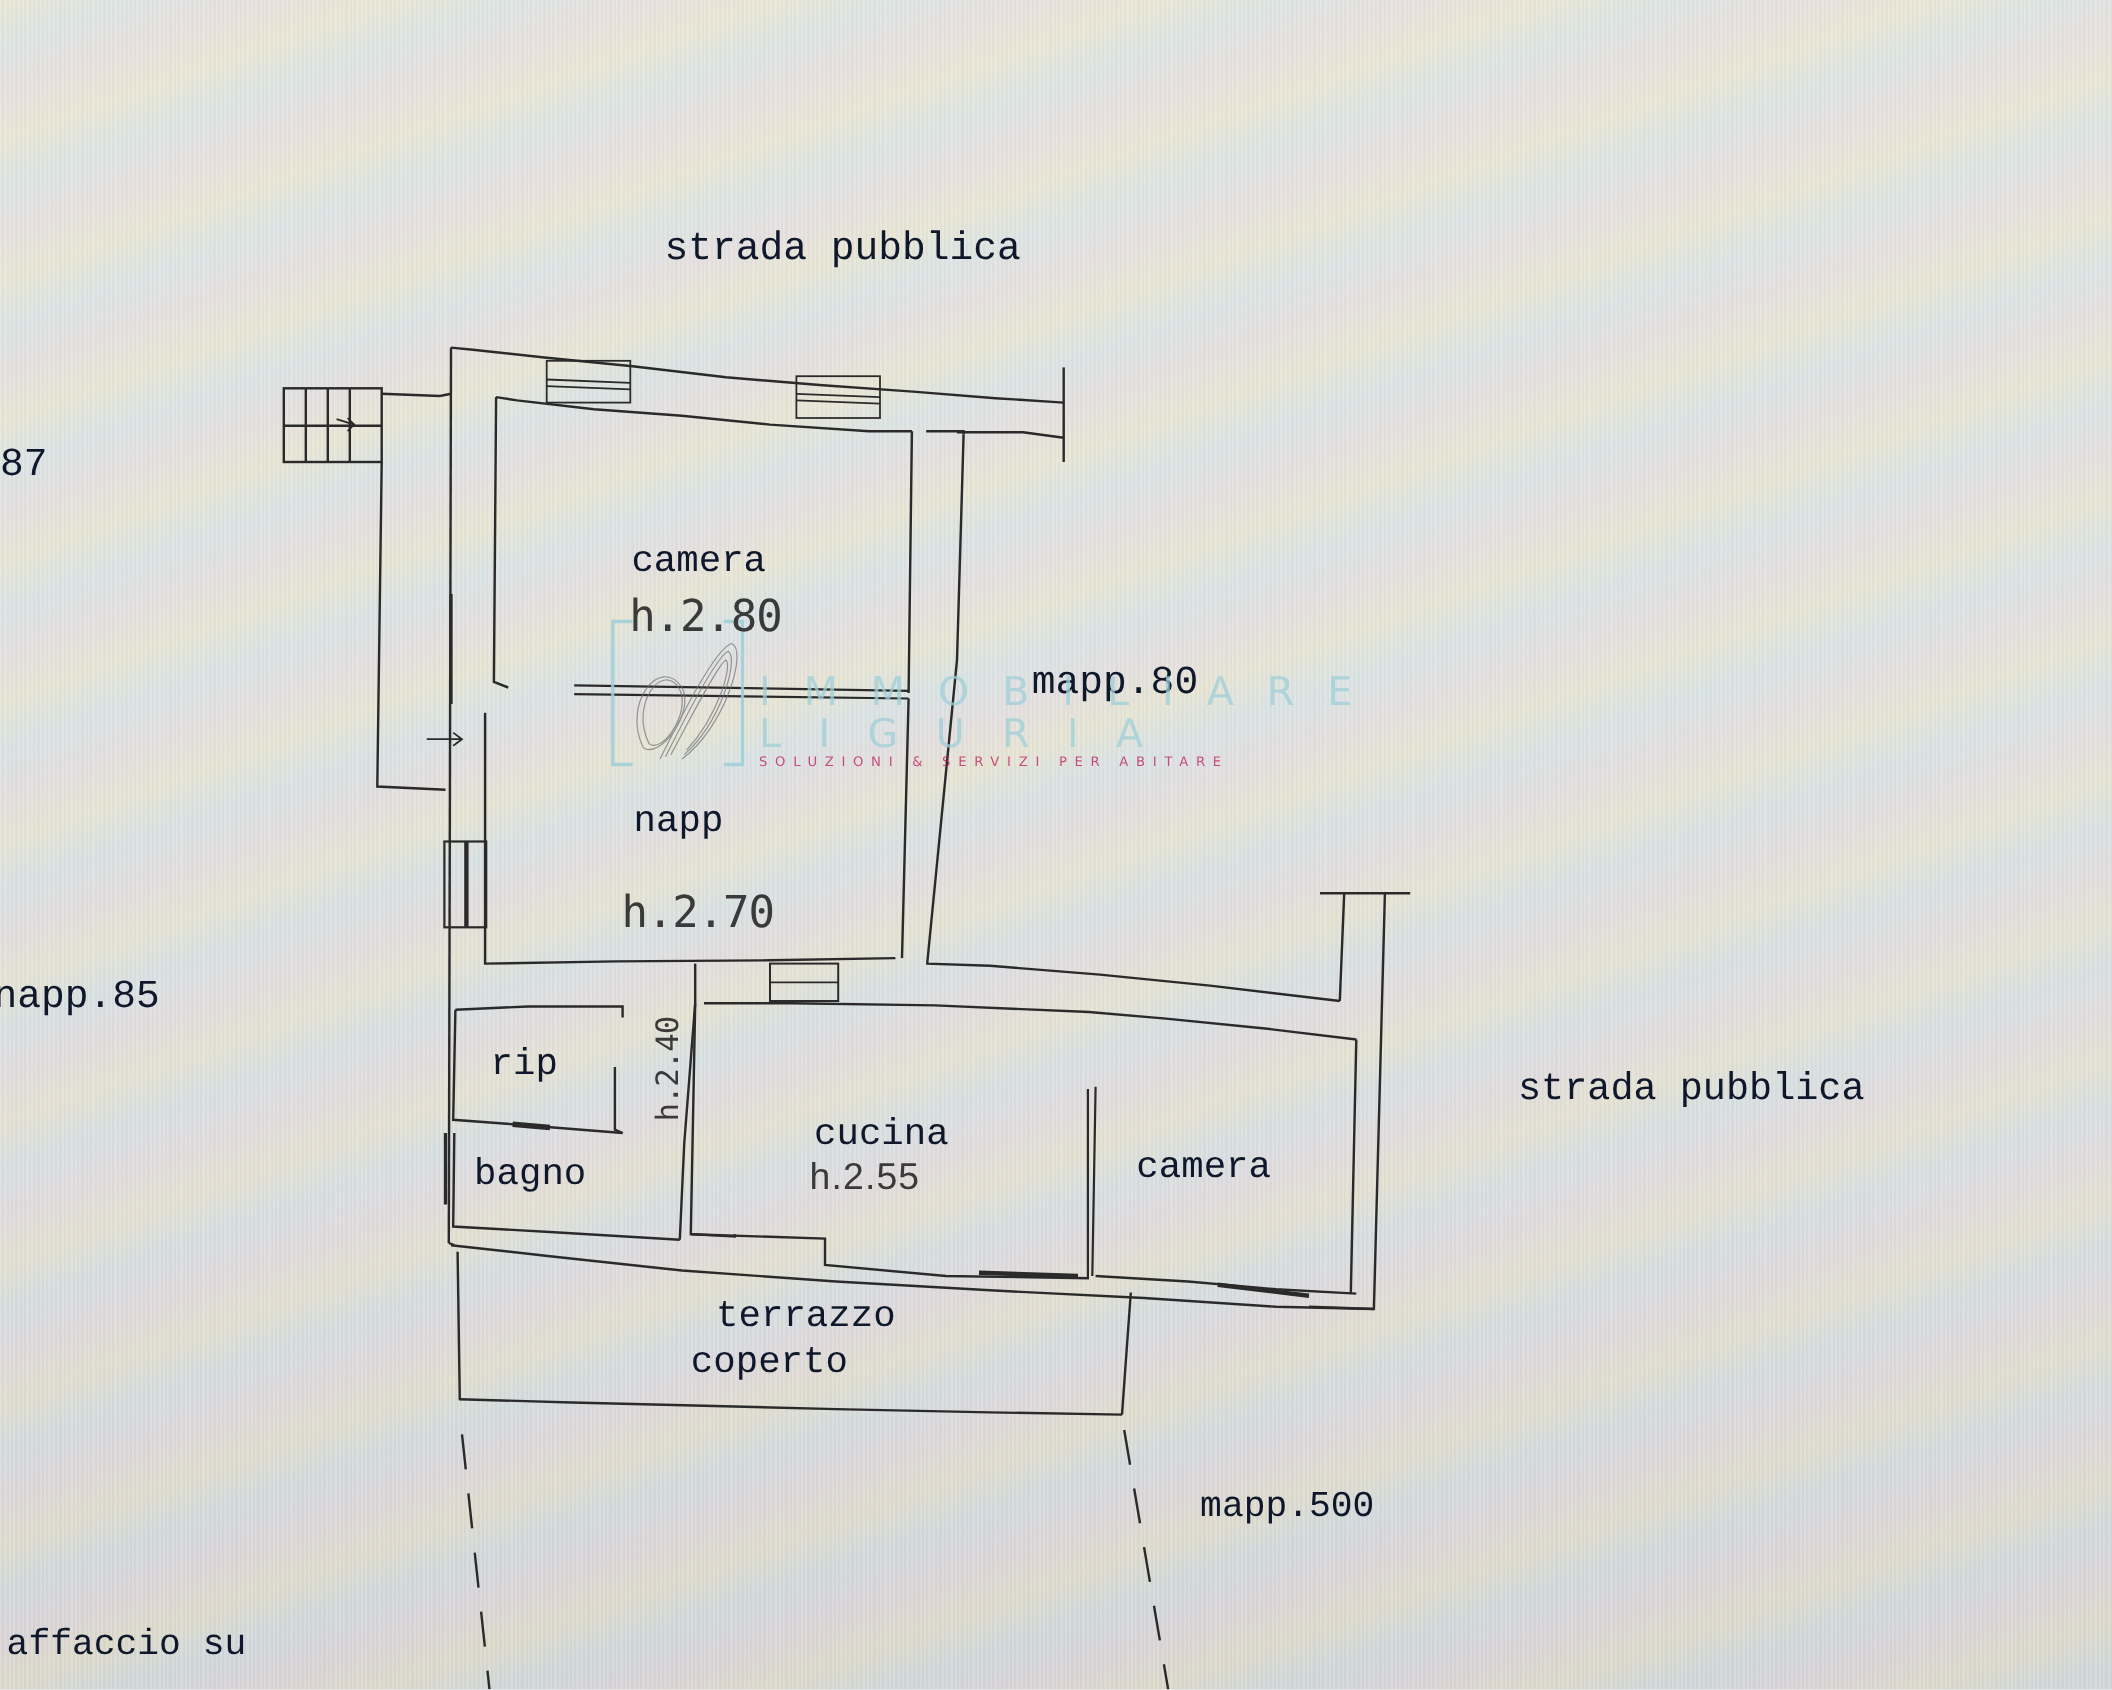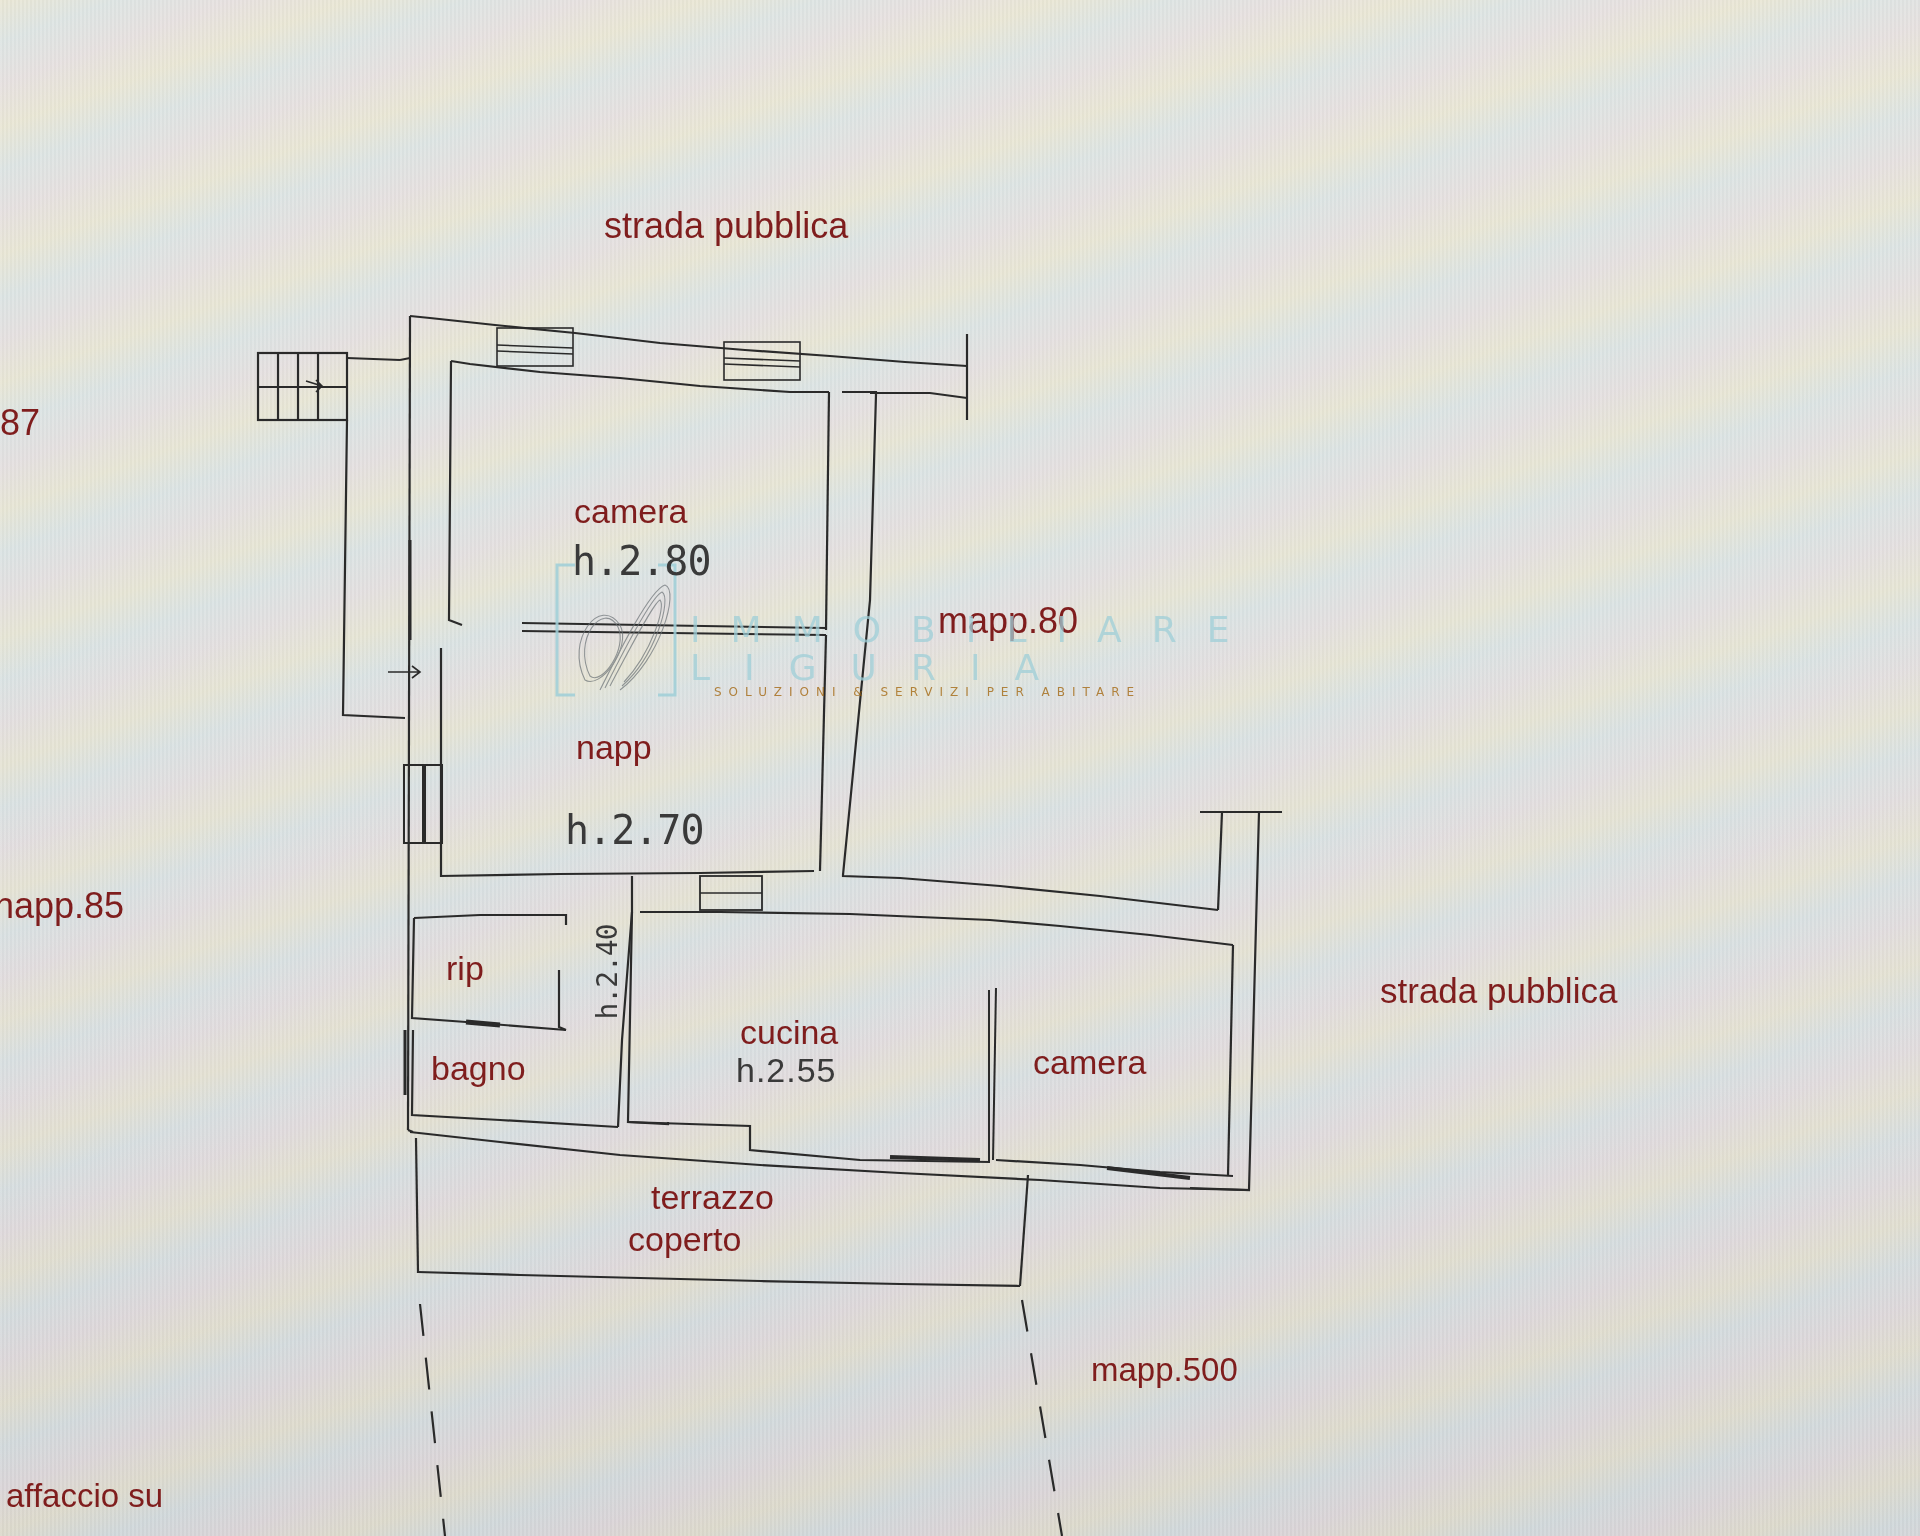--- a/index.html
+++ b/index.html
@@ -9,22 +9,22 @@
     background:
       repeating-linear-gradient(160deg, rgba(255,230,160,0.18) 0px, rgba(190,220,240,0.18) 40px, rgba(240,200,220,0.18) 80px, rgba(255,230,160,0.18) 120px),
       linear-gradient(180deg, #e6e8e2 0%, #e2e6e2 40%, #dfe1df 70%, #d6d8d7 100%);
   }
   .stripes {
     position:absolute; inset:0; pointer-events:none;
     background: repeating-linear-gradient(90deg, rgba(255,255,255,0.05) 0 2px, rgba(0,0,0,0.025) 2px 4px);
   }
   .plan { position:absolute; left:0; top:0; }
   .lbl {
-    position:absolute; color:#7f1d1d; white-space:nowrap;
-    font-family:Liberation Sans, sans-serif; line-height:1;
+    position:absolute; color:#0f172a; white-space:nowrap;
+    font-family:Liberation Mono, monospace; line-height:1;
   }
   .room { font-size:34px; }
   .h { font-size:40px; font-family:"DejaVu Sans Mono", monospace; letter-spacing:-1px; color:#3a3a3a; }
   .ext { font-size:36px; }
   .wm {
     position:absolute; color:#9fcfd8; opacity:0.75; white-space:nowrap;
     font-family:"DejaVu Sans", sans-serif; line-height:1;
   }
 </style>
 </head>
@@ -168,13 +168,13 @@
 <div class="lbl room" style="left:740px; top:1015px;">cucina</div>
 <div class="lbl h" style="left:736px; top:1053px; font-family:'Liberation Sans', sans-serif; font-size:34px; letter-spacing:1px;">h.2.55</div>
 
 <div class="lbl room" style="left:1033px; top:1045px;">camera</div>
 
 <div class="lbl room" style="left:627px; top:1180px;margin-left:24px;">terrazzo</div>
 <div class="lbl room" style="left:628px; top:1222px;">coperto</div>
 
 <div class="wm" style="left:690px; top:612px; font-size:36px; letter-spacing:30px;">IMMOBILIARE</div>
 <div class="wm" style="left:690px; top:650px; font-size:36px; letter-spacing:34px;">LIGURIA</div>
-<div class="wm" style="left:690px; top:686px; font-size:12px; letter-spacing:7px; color:#a16207;margin-left:24px;">SOLUZIONI &amp; SERVIZI PER ABITARE</div>
+<div class="wm" style="left:690px; top:686px; font-size:12px; letter-spacing:7px; color:#be185d;">SOLUZIONI &amp; SERVIZI PER ABITARE</div>
 
 </body></html>

